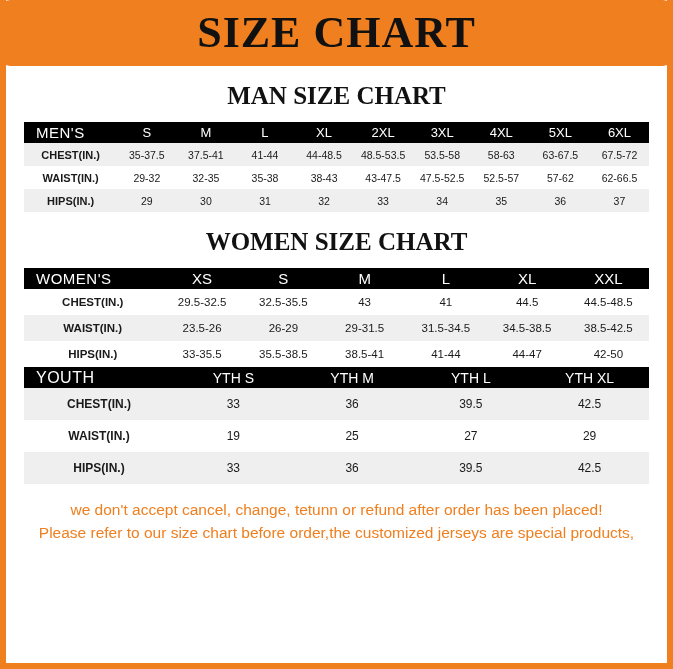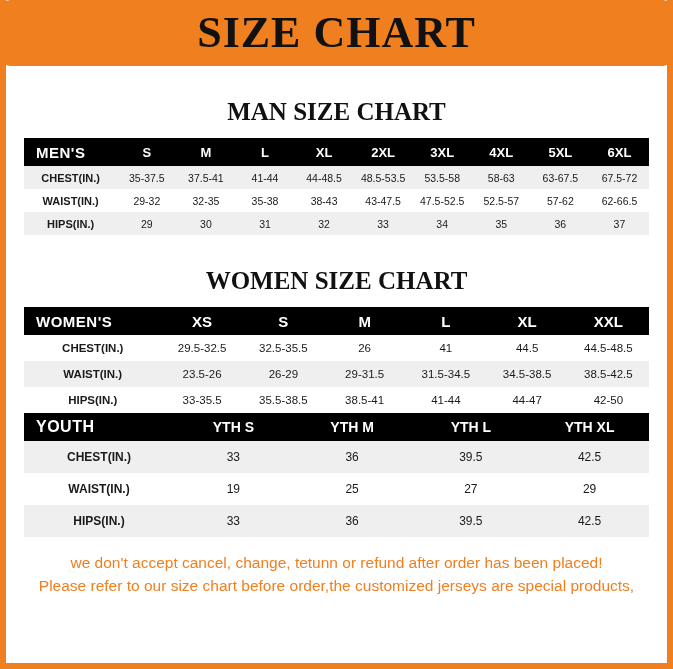--- a/index.html
+++ b/index.html
@@ -40,21 +40,21 @@
     color: #111111;
     line-height: 1;
   }
   
   .section-title {
     text-align: center;
     font-family: "Liberation Serif", serif;
     font-weight: bold;
     font-size: 25px;
     color: #111111;
-    margin: 32px 0 12px 0;
+    margin: 16px 0 12px 0;
   }
   
   .tbl-wrap {
     padding: 0 18px;
   }
   table {
     width: 100%;
     border-collapse: collapse;
     table-layout: fixed;
   }
@@ -64,22 +64,22 @@
     color: #1a1a1a;
     padding: 0;
     font-weight: normal;
   }
   
   tr.head {
     background: #000000;
   }
   tr.head td {
     color: #ffffff;
-    font-weight: bold;
-    height: 28px;
+    font-weight: normal;
+    height: 21px;
     font-size: 13px;
   }
   tr.head td.first {
     text-align: left;
     padding-left: 12px;
     font-size: 15px;
     letter-spacing: 0.5px;
   }
   tr.row td {
     height: 23px;
@@ -220,21 +220,21 @@
         <td>S</td>
         <td>M</td>
         <td>L</td>
         <td>XL</td>
         <td>XXL</td>
       </tr>
       <tr class="row white">
         <td class="first">CHEST(IN.)</td>
         <td>29.5-32.5</td>
         <td>32.5-35.5</td>
-        <td>26</td>
+        <td>43</td>
         <td>41</td>
         <td>44.5</td>
         <td>44.5-48.5</td>
       </tr>
       <tr class="row alt">
         <td class="first">WAIST(IN.)</td>
         <td>23.5-26</td>
         <td>26-29</td>
         <td>29-31.5</td>
         <td>31.5-34.5</td>

